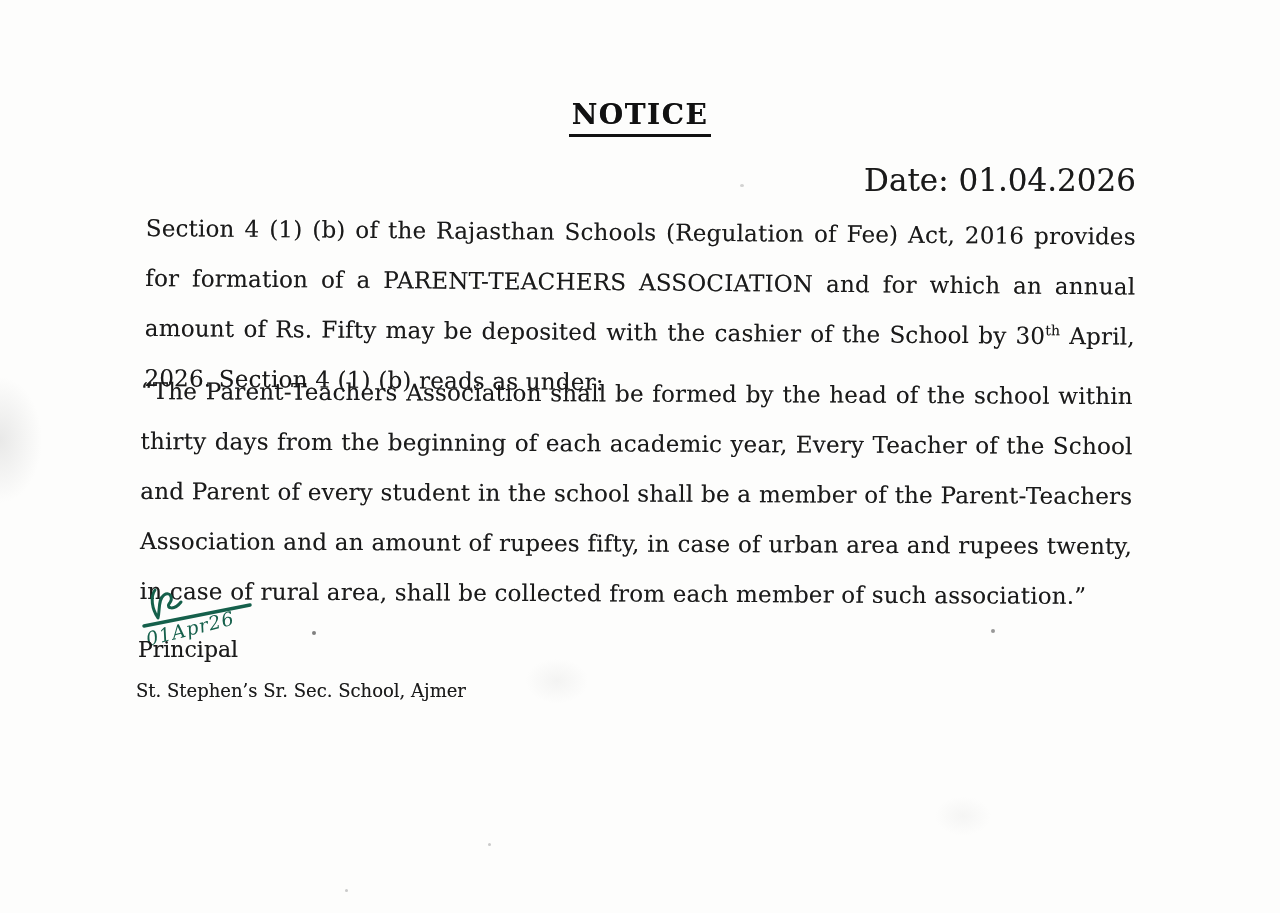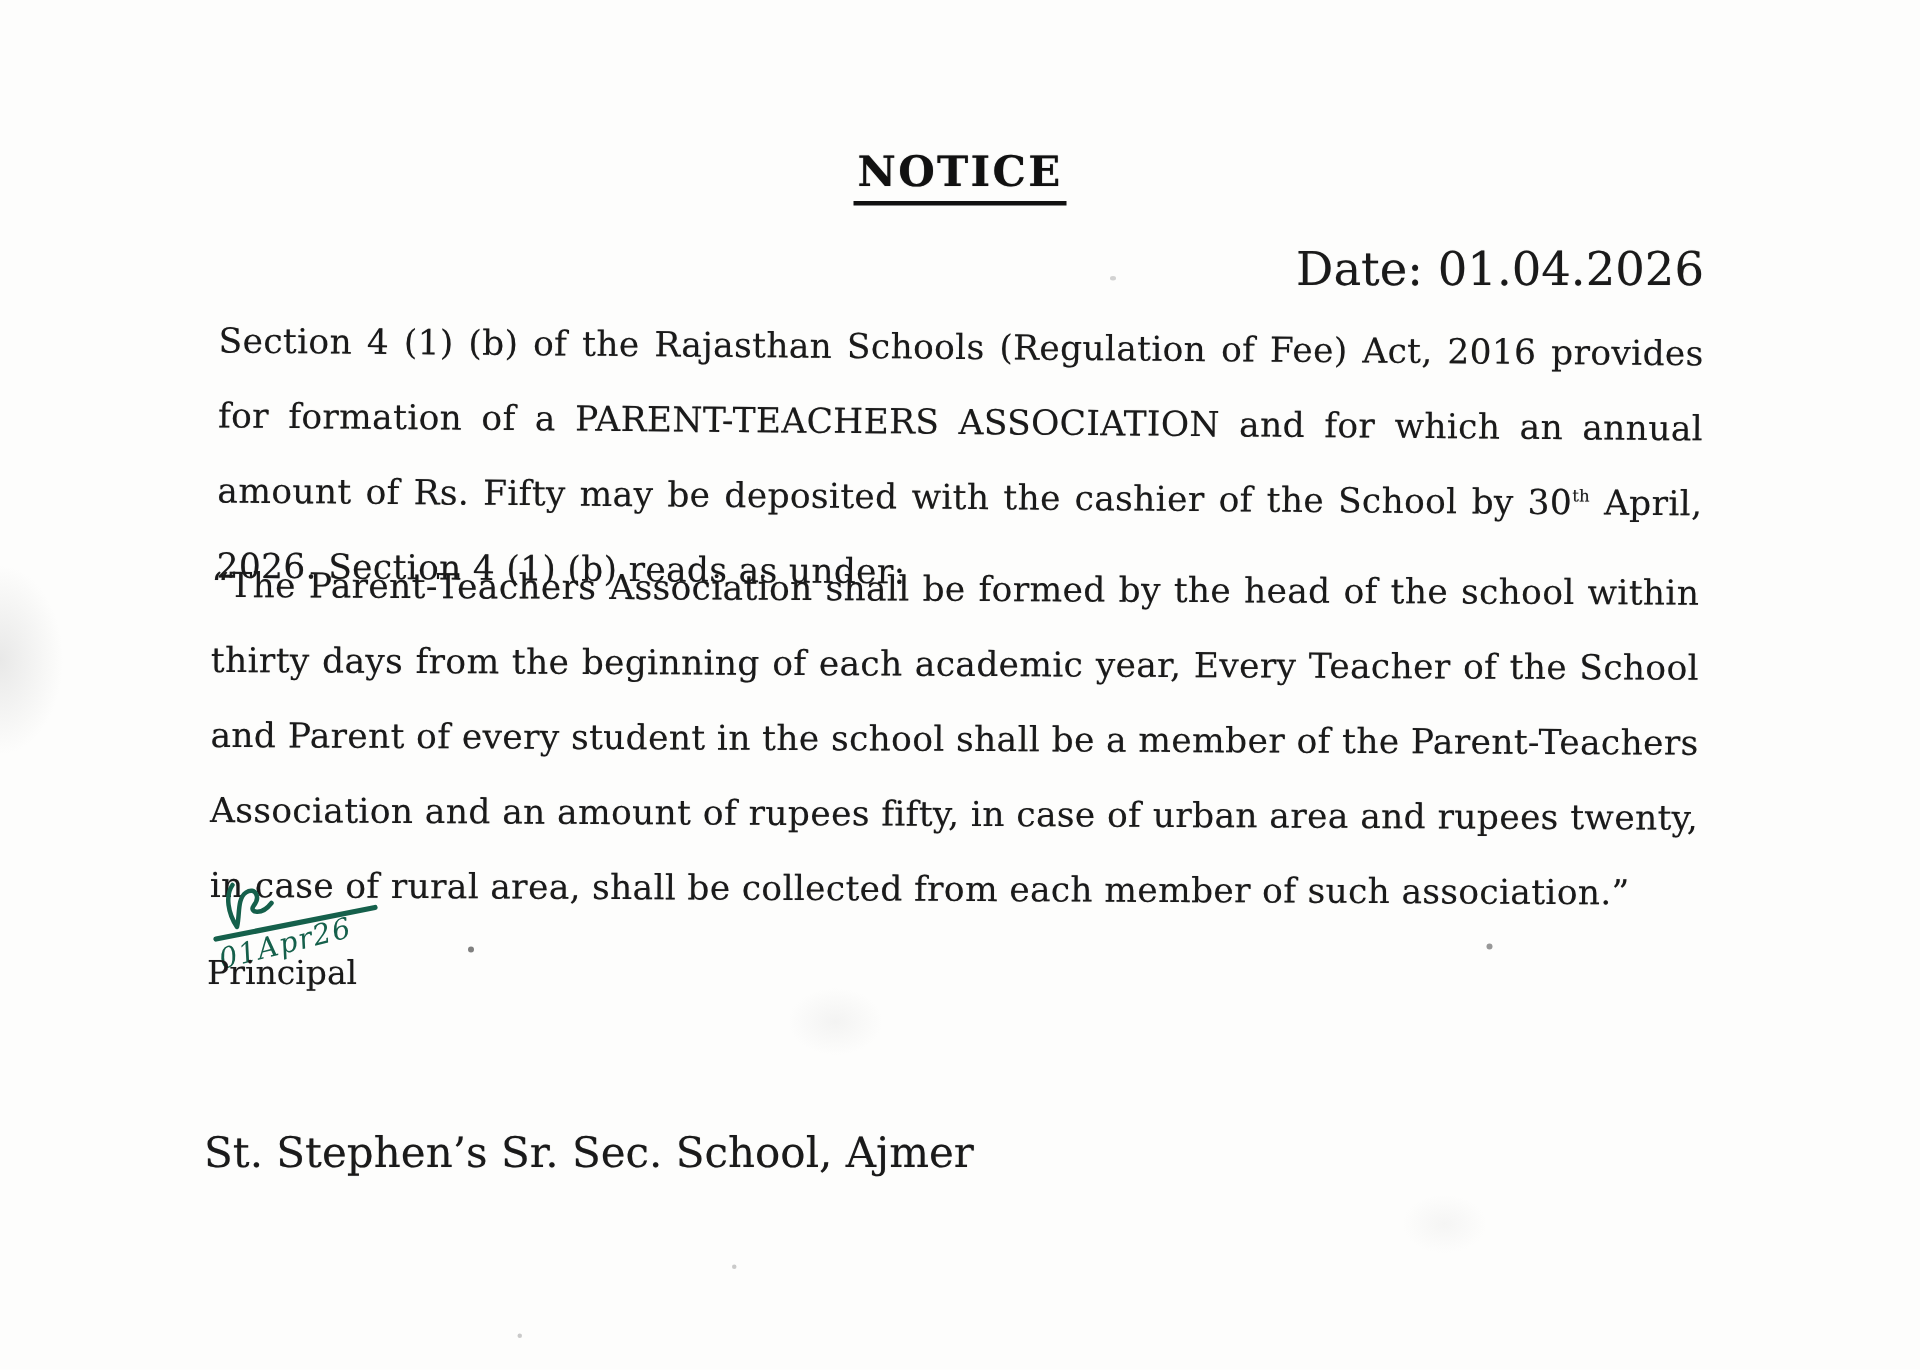--- a/index.html
+++ b/index.html
@@ -53,39 +53,39 @@
     top: 203px; left: 146px; width: 990px;
     transform: rotate(0.5deg);
     transform-origin: left top;
   }
   .para-quote {
     top: 366px; left: 141px; width: 992px;
     transform: rotate(0.3deg);
     transform-origin: left top;
   }
   .para sup {
-    font-size: 11px;
+    font-size: 14px;
     vertical-align: super;
     line-height: 0;
   }
   .signature-block {
     position: absolute;
     top: 586px; left: 132px;
     width: 140px; height: 68px;
   }
   .signatory-title {
     position: absolute;
     top: 637px; left: 138px;
     font-size: 22px;
     text-shadow: 0 0 0.5px rgba(0,0,0,0.4);
   }
   .school-name {
     position: absolute;
-    top: 752px; left: 136px;
-    font-size: 28px;
+    top: 680px; left: 136px;
+    font-size: 18px;
     text-shadow: 0 0 0.5px rgba(0,0,0,0.4);
     text-align: right;
   }
   .speck {
     position: absolute;
     border-radius: 50%;
     background: #555;
   }
   .speck.s1 { left: 312px; top: 631px; width: 4px; height: 4px; opacity: 0.75; }
   .speck.s2 { left: 991px; top: 629px; width: 4px; height: 4px; opacity: 0.6; }

